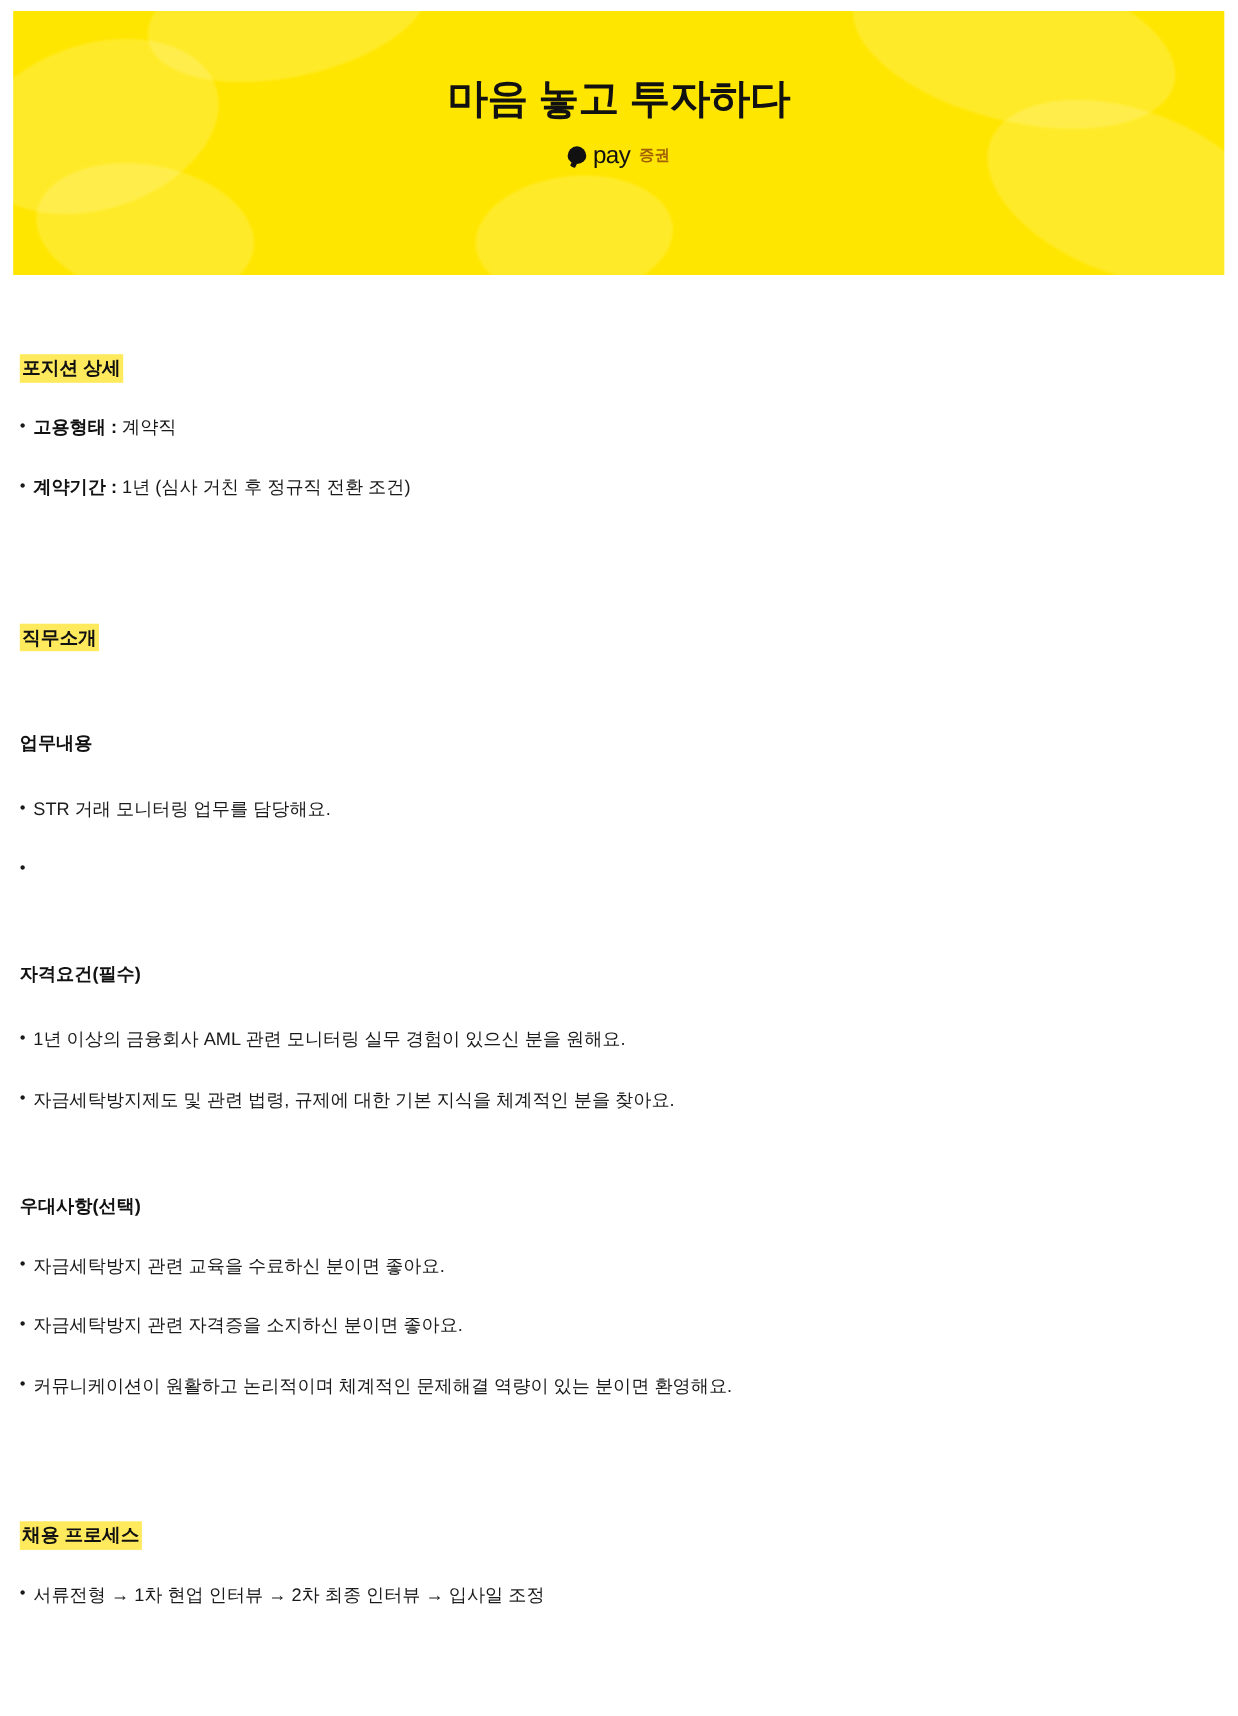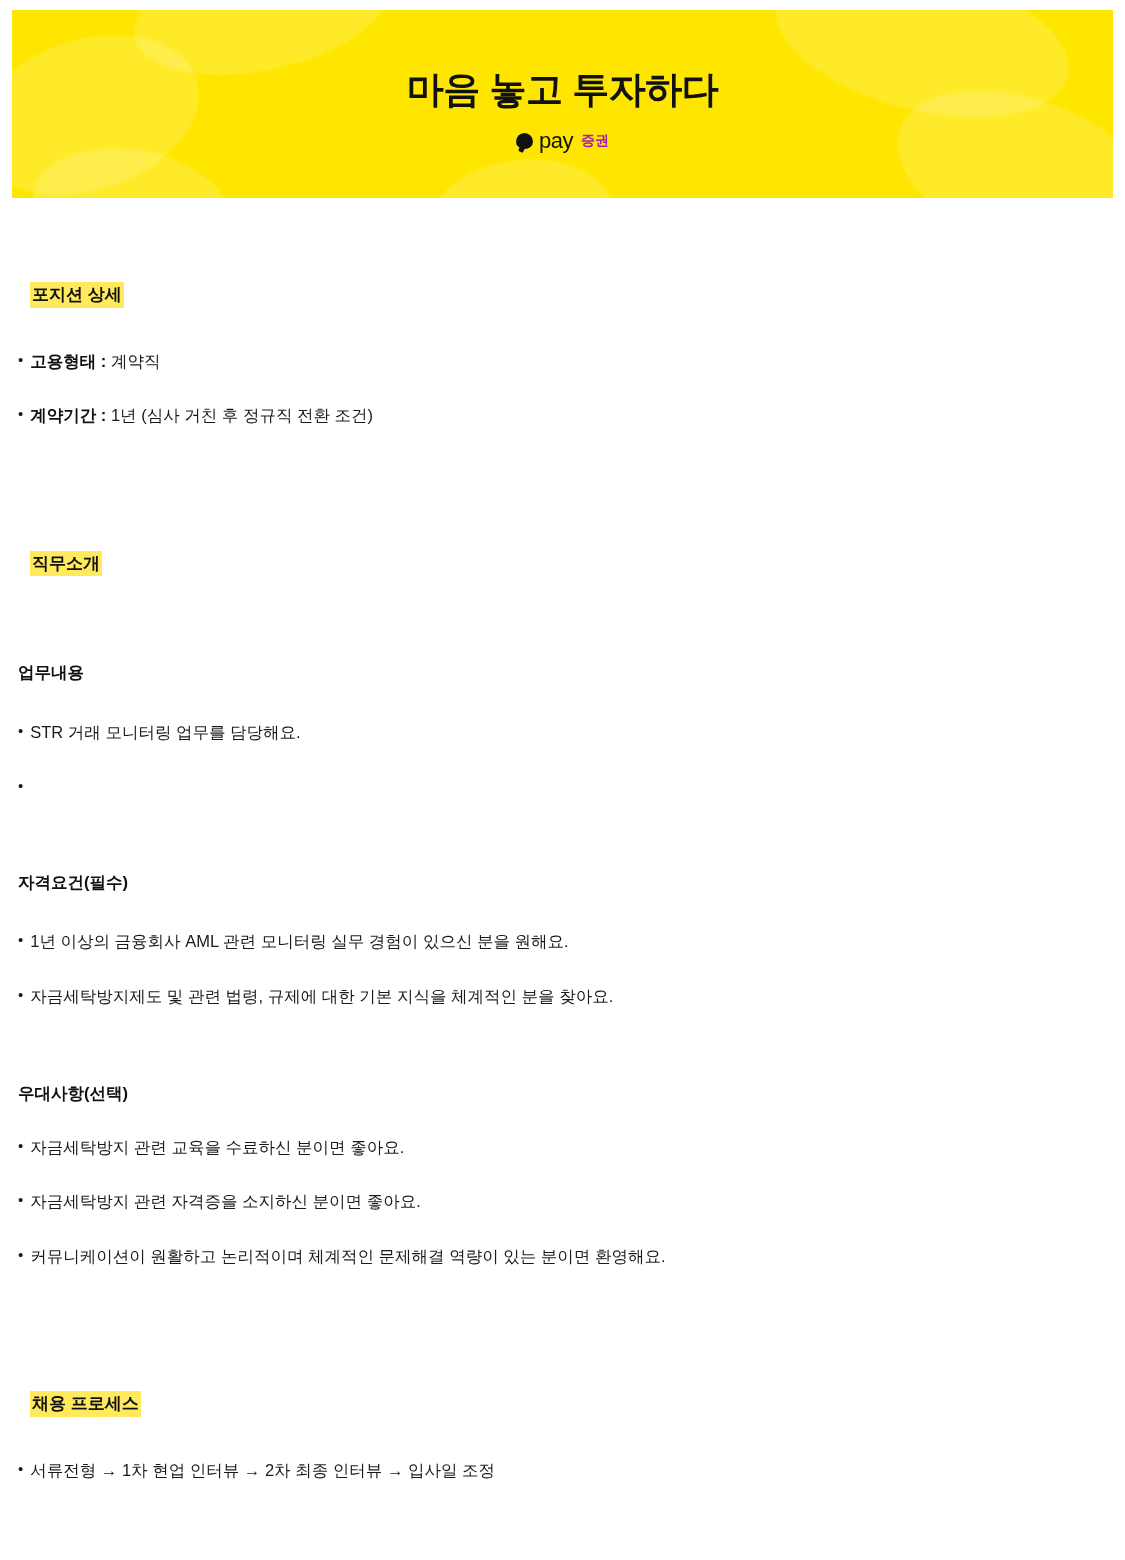--- a/index.html
+++ b/index.html
@@ -16,21 +16,21 @@
   }
   .page {
     width: 1125px;
     position: relative;
   }
 
   
   .hero {
     position: relative;
     margin: 10px 12px 0 12px;
-    height: 188px;
+    height: 240px;
     background: #ffe600;
     overflow: hidden;
   }
   .hero-blob {
     position: absolute;
     border-radius: 50%;
     background: rgba(255, 255, 255, 0.16);
     filter: blur(1px);
   }
   .blob-a { width: 230px; height: 150px; left: -40px; top: 30px; transform: rotate(-18deg); }
@@ -81,30 +81,30 @@
   }
   .logo-pay {
     font-size: 22px;
     font-weight: normal;
     color: #111111;
     letter-spacing: -0.5px;
   }
   .logo-sub {
     font-size: 14px;
     font-weight: bold;
-    color: #a21caf;
+    color: #a16207;
     margin-left: 2px;
   }
 
   
   .content {
     padding: 0 18px;
   }
   .section-head {
-    margin: 12px;
+    margin: 0;
     padding: 0;
   }
   .hl {
     display: inline-block;
     background: #ffe95c;
     font-size: 17px;
     font-weight: bold;
     color: #111111;
     padding: 1px 2px;
     line-height: 1.4;

